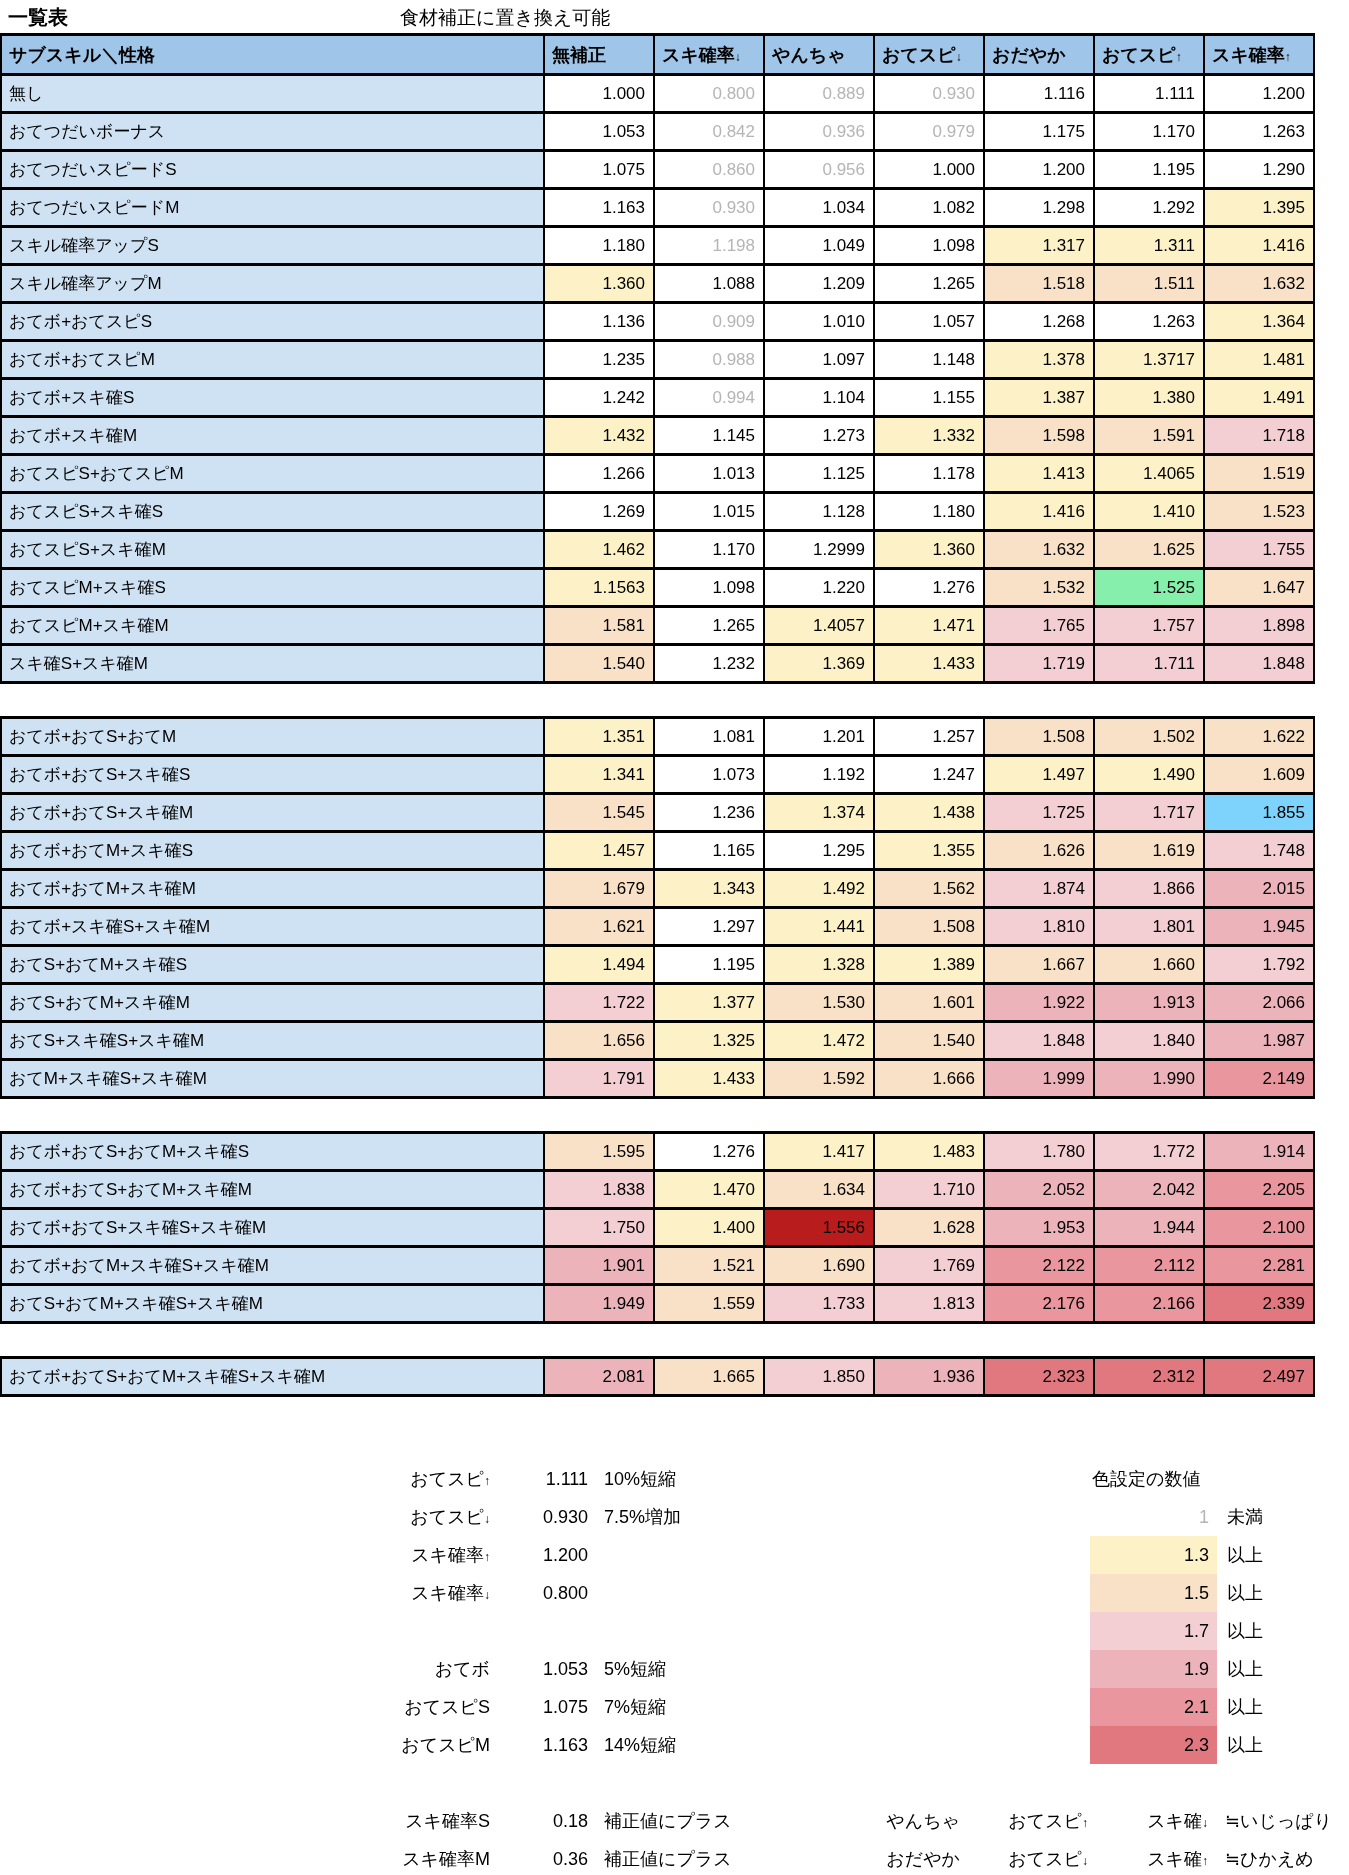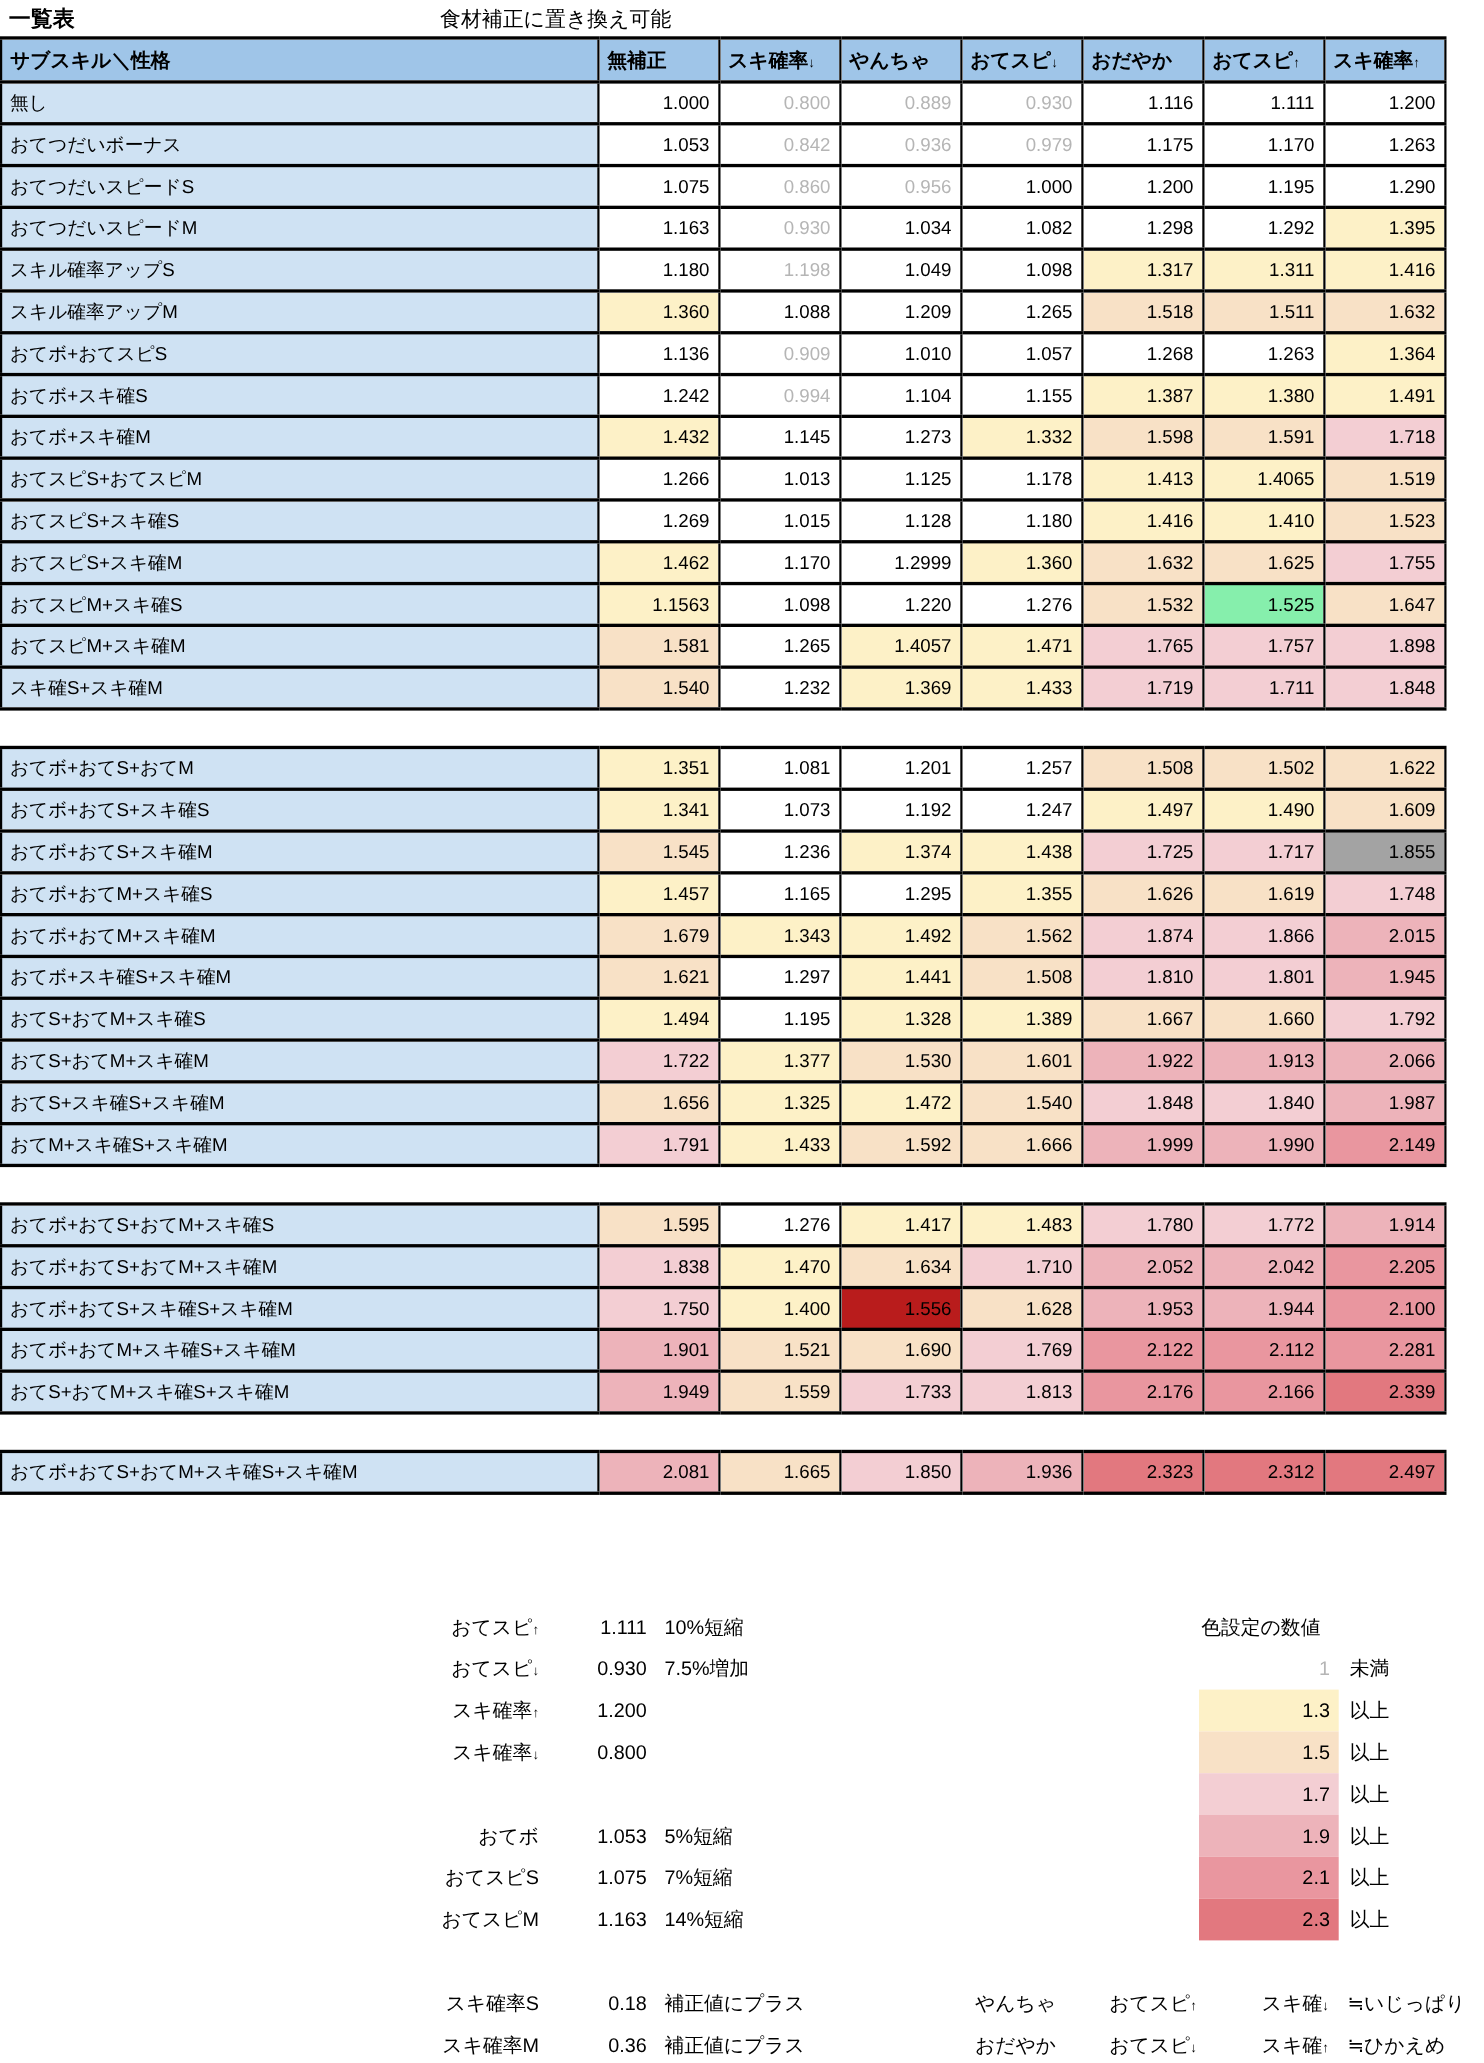--- a/index.html
+++ b/index.html
@@ -144,20 +144,30 @@
           <td class="lbl" style="background: rgb(207, 226, 243);">おてボ+おてスピS</td>
           <td class="val">1.136</td>
           <td class="val" style="color: rgb(181, 181, 181);">0.909</td>
           <td class="val">1.010</td>
           <td class="val">1.057</td>
           <td class="val">1.268</td>
           <td class="val">1.263</td>
           <td class="val" style="background: rgb(253, 241, 199);">1.364</td>
         </tr>
         <tr>
+          <td class="lbl" style="background: rgb(207, 226, 243);">おてボ+おてスピM</td>
+          <td class="val">1.235</td>
+          <td class="val" style="color: rgb(181, 181, 181);">0.988</td>
+          <td class="val">1.097</td>
+          <td class="val">1.148</td>
+          <td class="val" style="background: rgb(253, 241, 199);">1.378</td>
+          <td class="val" style="background: rgb(253, 241, 199);">1.3717</td>
+          <td class="val" style="background: rgb(253, 241, 199);">1.481</td>
+        </tr>
+        <tr>
           <td class="lbl" style="background: rgb(207, 226, 243);">おてボ+スキ確S</td>
           <td class="val">1.242</td>
           <td class="val" style="color: rgb(181, 181, 181);">0.994</td>
           <td class="val">1.104</td>
           <td class="val">1.155</td>
           <td class="val" style="background: rgb(253, 241, 199);">1.387</td>
           <td class="val" style="background: rgb(253, 241, 199);">1.380</td>
           <td class="val" style="background: rgb(253, 241, 199);">1.491</td>
         </tr>
         <tr>
@@ -265,21 +275,21 @@
           <td class="val" style="background: rgb(248, 225, 198);">1.609</td>
         </tr>
         <tr>
           <td class="lbl" style="background: rgb(207, 226, 243);">おてボ+おてS+スキ確M</td>
           <td class="val" style="background: rgb(248, 225, 198);">1.545</td>
           <td class="val">1.236</td>
           <td class="val" style="background: rgb(253, 241, 199);">1.374</td>
           <td class="val" style="background: rgb(253, 241, 199);">1.438</td>
           <td class="val" style="background: rgb(243, 206, 211);">1.725</td>
           <td class="val" style="background: rgb(243, 206, 211);">1.717</td>
-          <td class="val" style="background: #a3a3a3;">1.855</td>
+          <td class="val" style="background: #7dd3fc;">1.855</td>
         </tr>
         <tr>
           <td class="lbl" style="background: rgb(207, 226, 243);">おてボ+おてM+スキ確S</td>
           <td class="val" style="background: rgb(253, 241, 199);">1.457</td>
           <td class="val">1.165</td>
           <td class="val">1.295</td>
           <td class="val" style="background: rgb(253, 241, 199);">1.355</td>
           <td class="val" style="background: rgb(248, 225, 198);">1.626</td>
           <td class="val" style="background: rgb(248, 225, 198);">1.619</td>
           <td class="val" style="background: rgb(243, 206, 211);">1.748</td>

